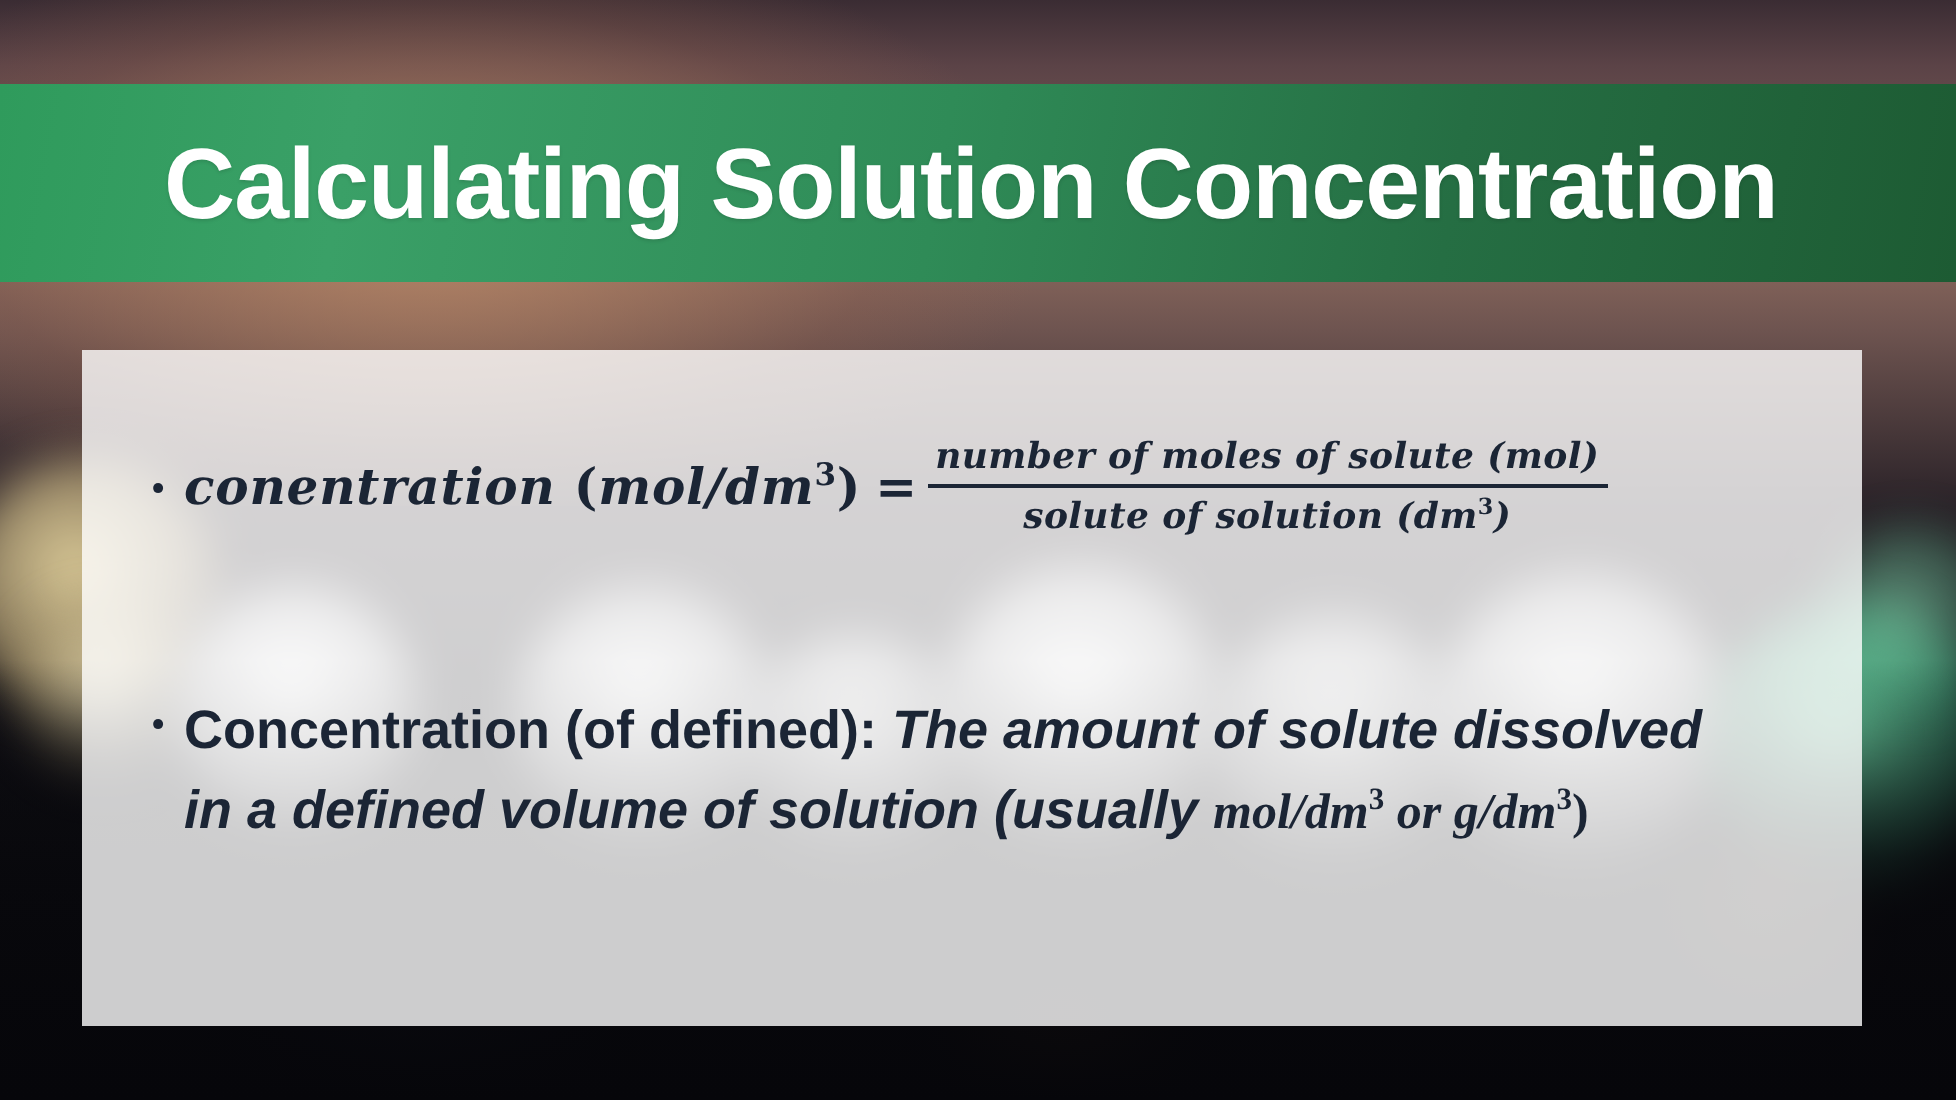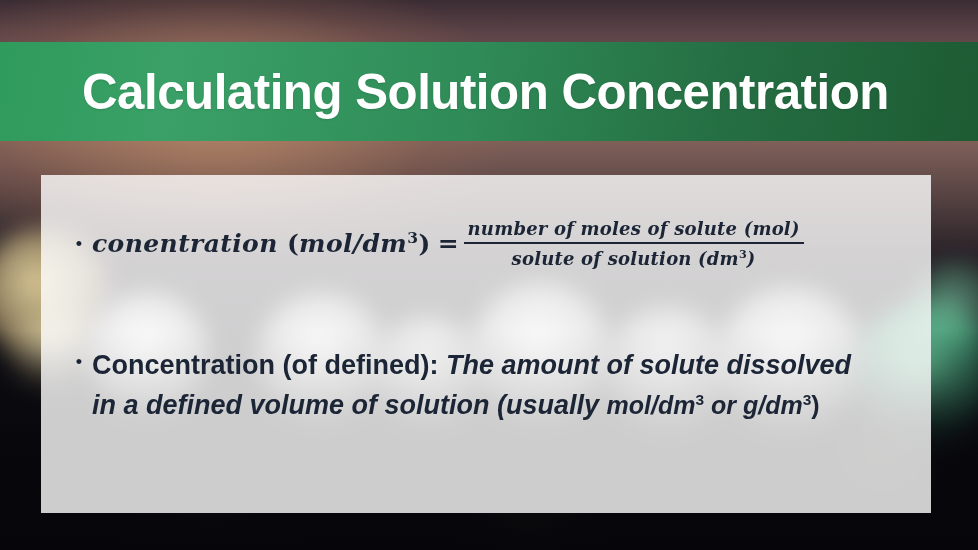--- a/index.html
+++ b/index.html
@@ -101,21 +101,21 @@
   
   .def-block{position:absolute;left:25px;top:170px;width:860px;}
   .d-dot{margin-top:7px;}
   .def-text{
     font-family:"Liberation Sans",sans-serif;
     font-weight:bold;font-size:27px;line-height:40px;
     color:#1b2535;max-width:790px;
   }
   .def-em{font-style:italic;}
   .def-math{
-    font-family:Liberation Sans, sans-serif;
+    font-family:Liberation Serif, serif;
     font-weight:bold;font-style:italic;font-size:25px;
   }
   .def-math .paren{font-style:normal;}
 </style>
 </head>
 <body>
 
 <div class="slide">
 
   <div class="bg">

